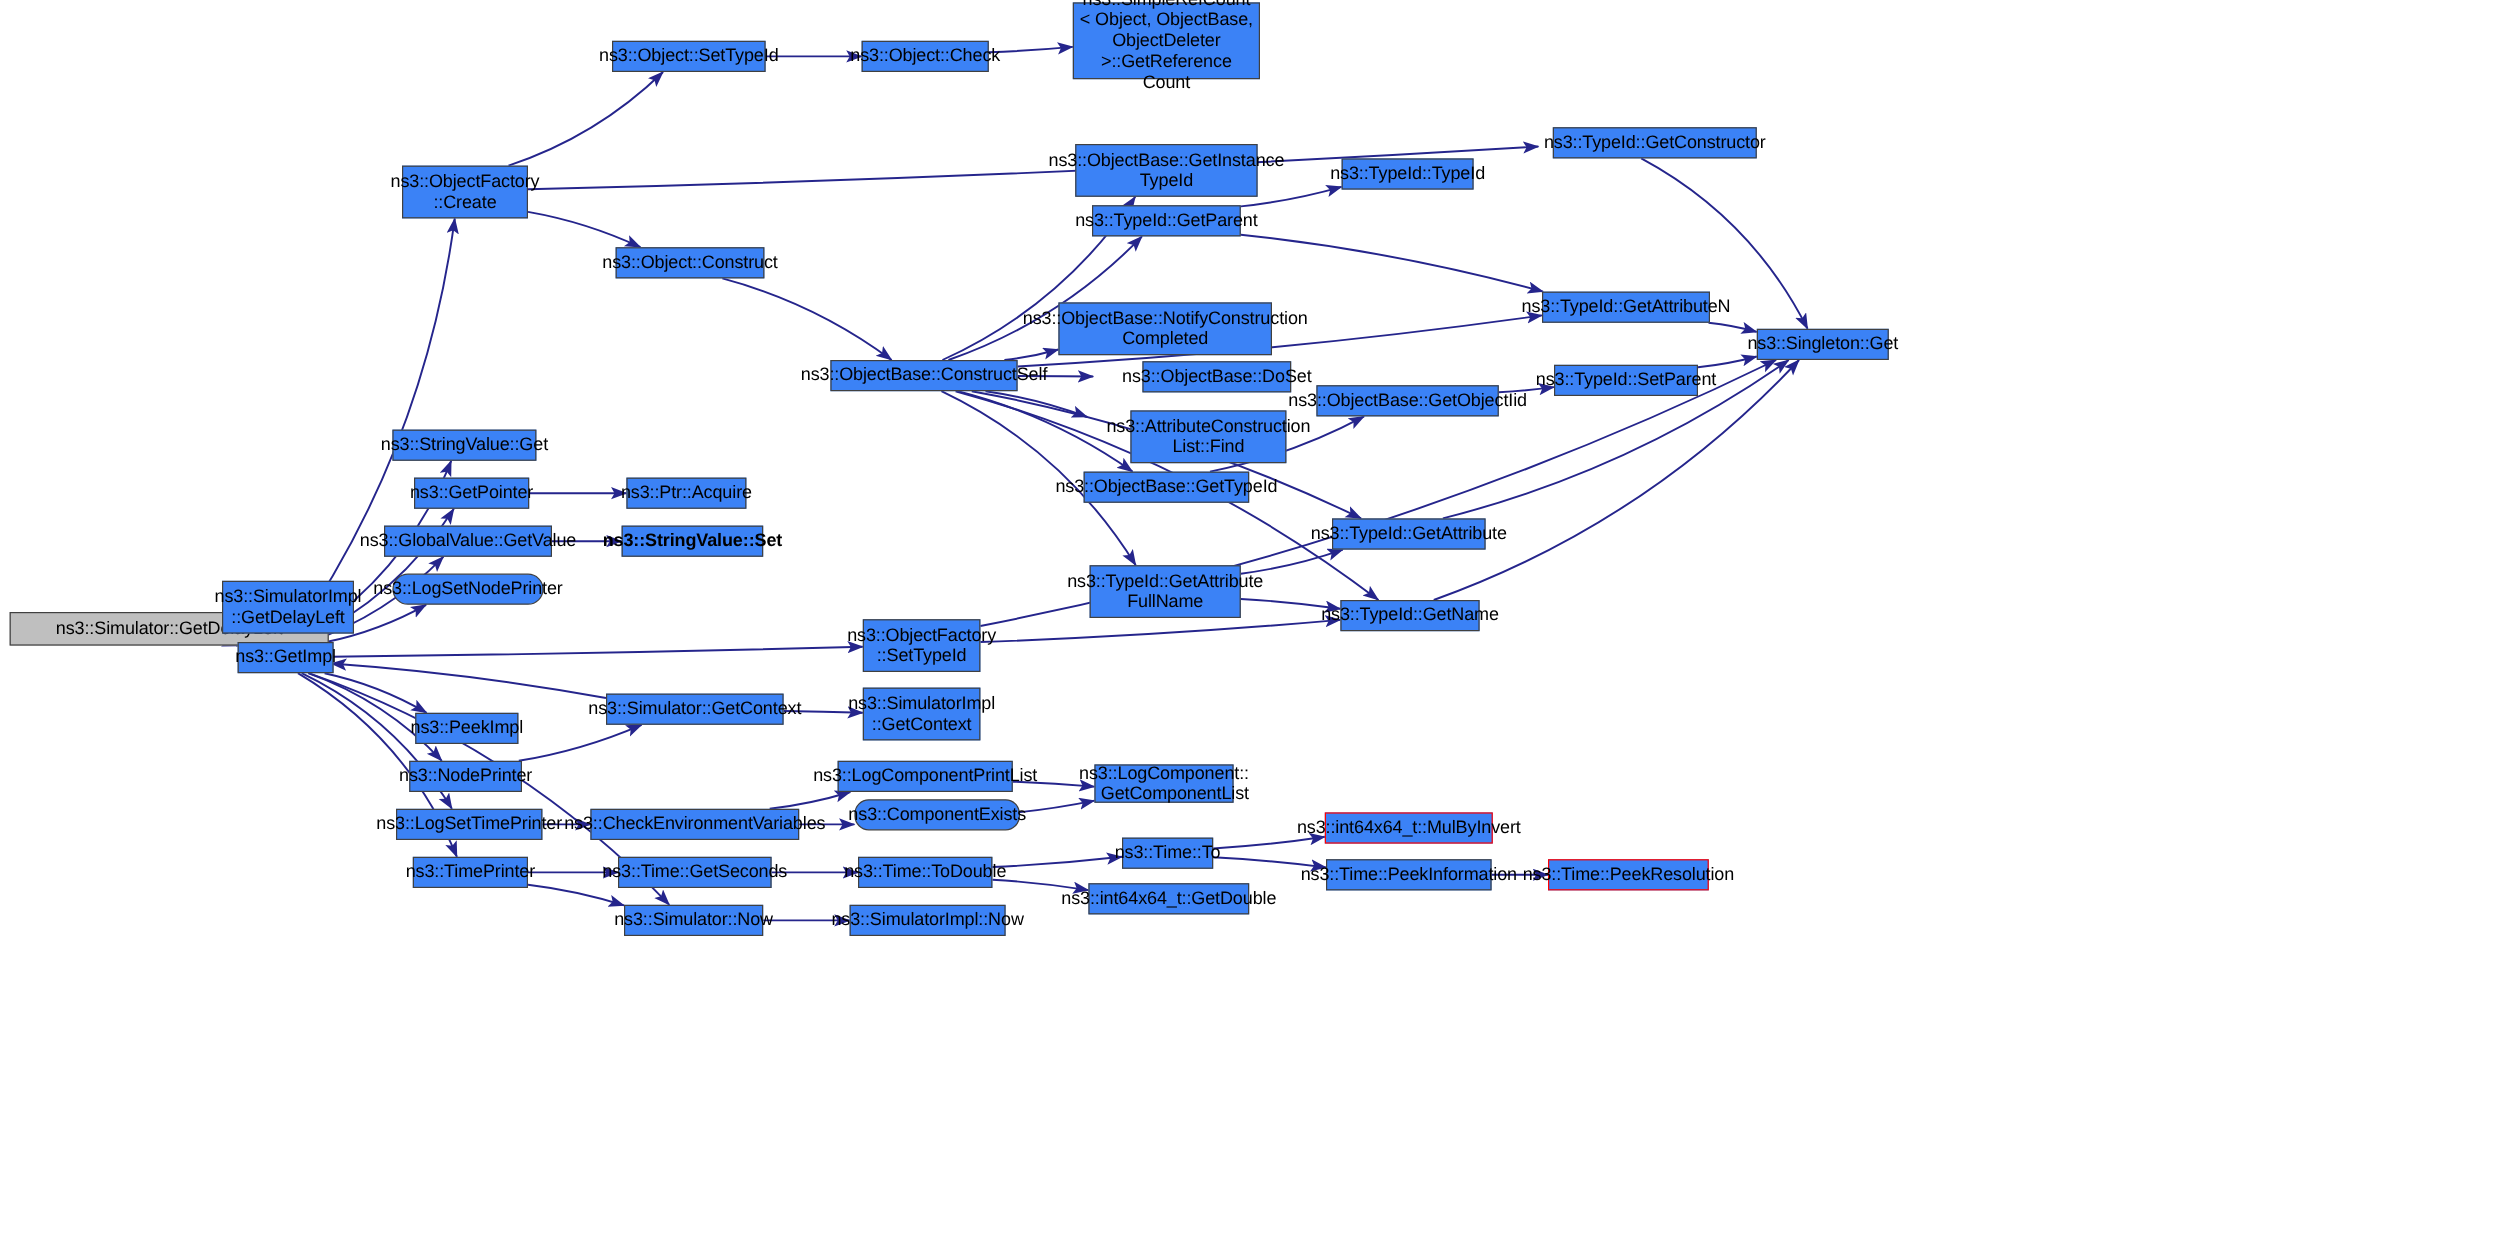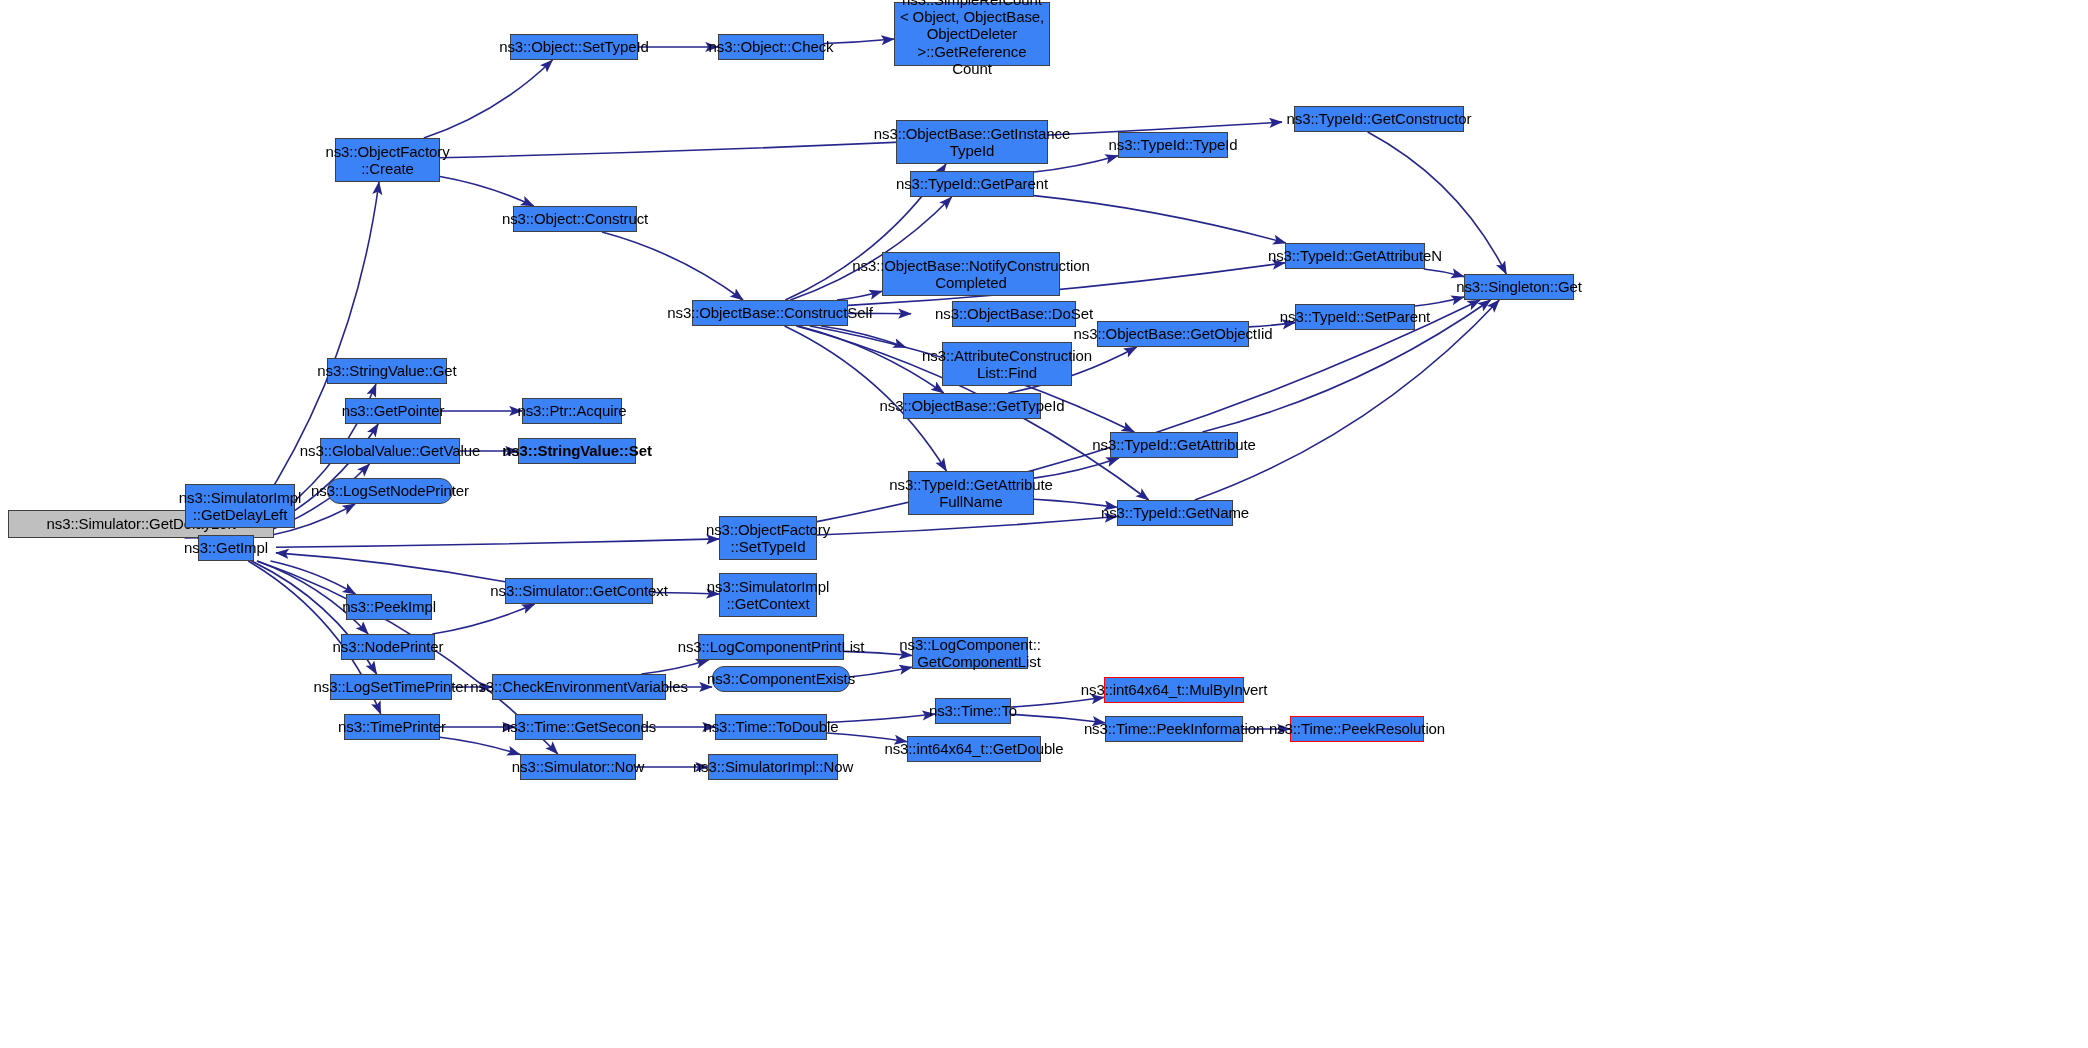--- a/index.html
+++ b/index.html
@@ -119,21 +119,21 @@
         <path d="M1423.774193548387,269 Q1444.1977957402348,271.15813151246147 1464,276.6036585365854" fill="none" stroke="#25258c" stroke-width="1.6" marker-end="url(#arrow)"></path>
         <path d="M1415,306.0243902439024 Q1439.8548348527615,303.48244678859214 1464,297.0609756097561" fill="none" stroke="#25258c" stroke-width="1.6" marker-end="url(#arrow)"></path>
         <path d="M817,534.990171990172 Q967.2485520625413,529.8228403545858 1117,516.5626535626535" fill="none" stroke="#25258c" stroke-width="1.6" marker-end="url(#arrow)"></path>
         <path d="M817,521.6231691078561 Q1163.1331211904576,454.4393837558839 1480.1035856573706,300" fill="none" stroke="#25258c" stroke-width="1.6" marker-end="url(#arrow)"></path>
       </g>
   </svg>
   <div id="nodes">
       <div class="node root" style="left: 8px; top: 510px; width: 266px; height: 28px;">ns3::Simulator::GetDelayLeft</div>
       <div class="node" style="left: 185px; top: 484px; width: 110px; height: 44px;">ns3::SimulatorImpl
 ::GetDelayLeft</div>
-      <div class="node" style="left: 198px; top: 535px; width: 56px; height: 26px;">ns3::GetImpl</div>
+      <div class="node" style="left: 198px; top: 535px; width: 80px; height: 26px;">ns3::GetImpl</div>
       <div class="node" style="left: 327px; top: 358px; width: 120px; height: 26px;">ns3::StringValue::Get</div>
       <div class="node" style="left: 345px; top: 398px; width: 96px; height: 26px;">ns3::GetPointer</div>
       <div class="node" style="left: 320px; top: 438px; width: 140px; height: 26px;">ns3::GlobalValue::GetValue</div>
       <div class="node" style="left: 327px; top: 478px; width: 126px; height: 26px; border-radius: 13px;">ns3::LogSetNodePrinter</div>
       <div class="node" style="left: 346px; top: 594px; width: 86px; height: 26px;">ns3::PeekImpl</div>
       <div class="node" style="left: 341px; top: 634px; width: 94px; height: 26px;">ns3::NodePrinter</div>
       <div class="node" style="left: 330px; top: 674px; width: 122px; height: 26px;">ns3::LogSetTimePrinter</div>
       <div class="node" style="left: 344px; top: 714px; width: 96px; height: 26px;">ns3::TimePrinter</div>
       <div class="node" style="left: 522px; top: 398px; width: 100px; height: 26px;">ns3::Ptr::Acquire</div>
       <div class="node" style="left: 518px; top: 438px; width: 118px; height: 26px; font-weight: bold;">ns3::StringValue::Set</div>

